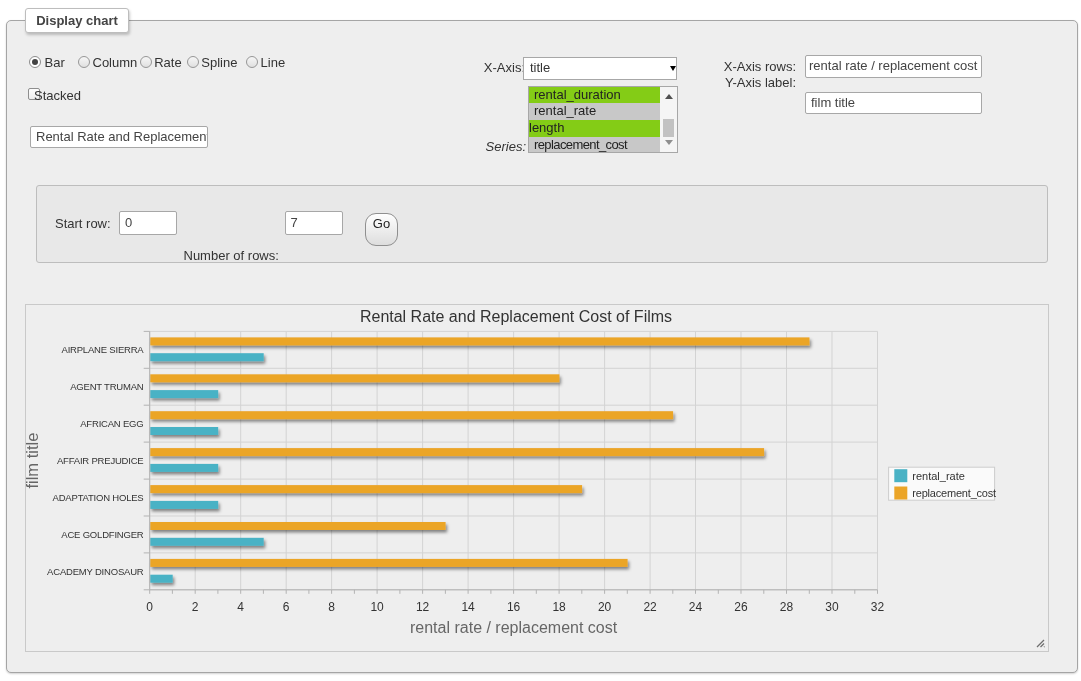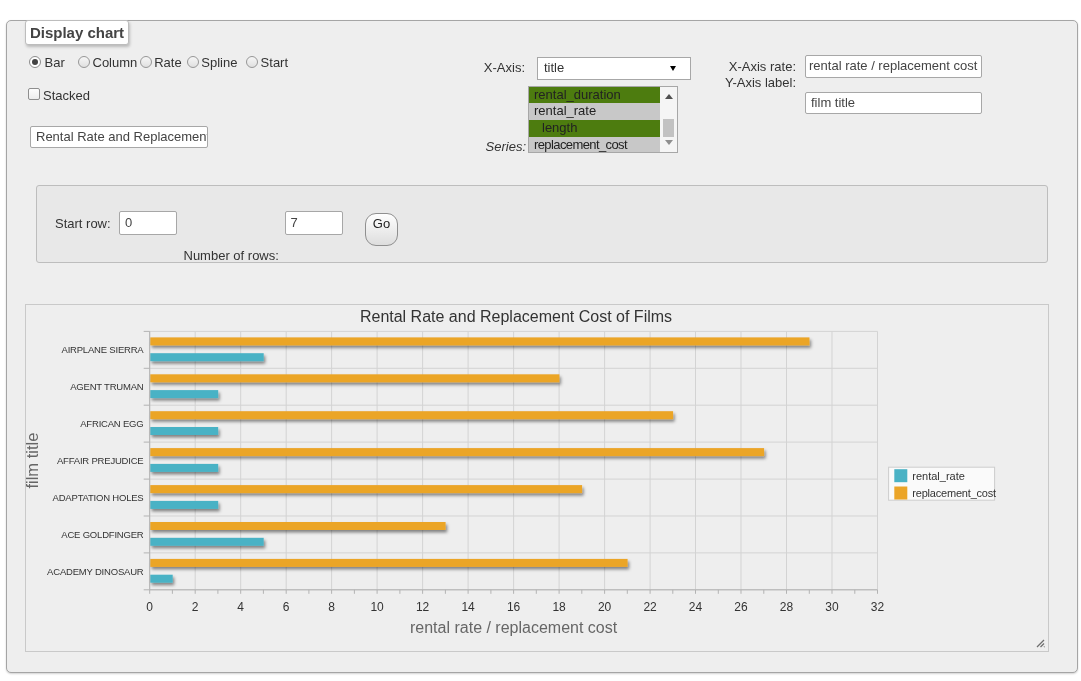--- a/index.html
+++ b/index.html
@@ -14,69 +14,69 @@
   .rad.on { background:#ffffff; border-color:#8c8c8c; }
   .rad.on::after { content:""; position:absolute; left:2px; top:2px; width:6px; height:6px;
     border-radius:50%; background:#434343; }
 </style>
 </head>
 <body>
 
   <div class="abs" style="left:6px; top:20px; width:1072px; height:653px; background:#eeeeee;
        border:1px solid #a5a5a5; border-radius:5px; box-shadow:0 1px 2px rgba(0,0,0,0.18);"></div>
 
-  <div class="abs" style="left:25px; top:20px; width:104px; height:25px; background:#ffffff;
+  <div class="abs" style="left:25px; top:8px; width:104px; height:25px; background:#ffffff;
        border:1px solid #bdbdbd; border-radius:3px; box-shadow:1px 2px 3px rgba(0,0,0,0.22);
-       font-size:15px; font-weight:bold; color:#444; text-align:center; line-height:23px;">Display chart</div>
+       font-size:13px; font-weight:bold; color:#444; text-align:center; line-height:23px;">Display chart</div>
 
   <div class="rad on" style="left:28.8px; top:55.9px;"></div>
 <span class="lbl" style="left:44.6px; top:56px;text-align:right;">Bar</span>
   <div class="rad" style="left:78px; top:55.9px;"></div>
 <span class="lbl" style="left:92.5px; top:56px;">Column</span>
   <div class="rad" style="left:139.8px; top:55.9px;"></div>
 <span class="lbl" style="left:154.2px; top:56px;">Rate</span>
   <div class="rad" style="left:186.5px; top:55.9px;"></div>
 <span class="lbl" style="left:201.3px; top:56px;">Spline</span>
   <div class="rad" style="left:246px; top:55.9px;"></div>
-<span class="lbl" style="left:260.6px; top:56px;">Start</span>
+<span class="lbl" style="left:260.6px; top:56px;">Line</span>
 
   <div class="abs" style="left:28.3px; top:88.4px; width:12px; height:12px; border:1px solid #8e8e8e;
        border-radius:2px; background:linear-gradient(#fdfdfd,#ededed);"></div>
-  <span class="lbl" style="left:43px; top:88.5px;text-align:center;">Stacked</span>
+  <span class="lbl" style="left:34px; top:88.5px;text-align:center;">Stacked</span>
 
   <div class="inp" style="left:30px; top:126px; width:178px; height:22px; line-height:20px;
        padding-left:5px;">Rental Rate and Replacement Cost of Films</div>
 
   <span class="lbl" style="left:425px; top:61px; width:100px; text-align:right;">X-Axis:</span>
-  <div class="inp" style="left:537px; top:57px; width:154px; height:23px; line-height:21px;
+  <div class="inp" style="left:523px; top:57px; width:154px; height:23px; line-height:21px;
        padding-left:6px; color:#333; border-radius:0; line-height:19px !important;">title</div>
   <div class="abs" style="left:669.5px; top:66px; width:0; height:0; border-left:3.5px solid transparent;
        border-right:3.5px solid transparent; border-top:5px solid #000;"></div>
 
-  <div class="abs" style="left:528px; top:86px; width:150px; height:67px; background:#4d7c0f;
+  <div class="abs" style="left:528px; top:86px; width:150px; height:67px; background:#84cc16;
        border:1px solid #a7a7a7; overflow:hidden;">
     <div style="position:absolute; left:0; top:-0.5px; width:131px; height:16.7px; font-size:13px;
          color:#222; padding-left:5px; line-height:16.7px;">rental_duration</div>
     <div style="position:absolute; left:0; top:16.2px; width:131px; height:16.7px; font-size:13px;
          color:#222; padding-left:5px; line-height:16.7px; background:#c8c8c8;">rental_rate</div>
-    <div style="position:absolute; left:8px; top:32.9px; width:131px; height:16.7px; font-size:13px;
-         color:#222; padding-left:5px; line-height:16.7px;">length</div>
+    <div style="position:absolute; left:0; top:32.9px; width:131px; height:16.7px; font-size:13px;
+         color:#222; line-height:16.7px;">length</div>
     <div style="position:absolute; left:0; top:49.6px; width:131px; height:16.7px; font-size:13px;
          color:#222; padding-left:5px; line-height:16.7px; background:#c8c8c8; letter-spacing:-0.6px;">replacement_cost</div>
 
     <div style="position:absolute; right:0; top:0; width:17px; height:65px; background:#f5f5f5;"></div>
     <div style="position:absolute; right:4.5px; top:6.5px; width:0; height:0; border-left:4px solid transparent;
          border-right:4px solid transparent; border-bottom:5px solid #505050;"></div>
     <div style="position:absolute; right:3px; top:32px; width:11.5px; height:17.5px; background:#c2c2c2;"></div>
     <div style="position:absolute; right:4.5px; bottom:7px; width:0; height:0; border-left:4px solid transparent;
          border-right:4px solid transparent; border-top:5px solid #8f8f8f;"></div>
   </div>
   <span class="lbl" style="left:425px; top:140px; width:101px; text-align:right;font-style:italic;">Series:</span>
 
-  <span class="lbl" style="left:696px; top:59.5px; width:100px; text-align:right;">X-Axis rate:</span>
+  <span class="lbl" style="left:696px; top:59.5px; width:100px; text-align:right;">X-Axis rows:</span>
   <div class="inp" style="left:805px; top:55px; width:177px; height:23px; line-height:19px;
        padding-left:3px;">rental rate / replacement cost</div>
   <span class="lbl" style="left:696px; top:76px; width:100px; text-align:right;">Y-Axis label:</span>
   <div class="inp" style="left:805px; top:92px; width:177px; height:22px; line-height:20px;
        padding-left:5px;">film title</div>
 
   <div class="abs" style="left:36px; top:185px; width:1012px; height:78px; background:#e8e8e8;
        border:1px solid #bdbdbd; border-radius:3px;"></div>
   <span class="lbl" style="left:55px; top:217px;">Start row:</span>
   <div class="inp" style="left:119px; top:211px; width:58px; height:24px; line-height:22px; padding-left:5px;">0</div>

